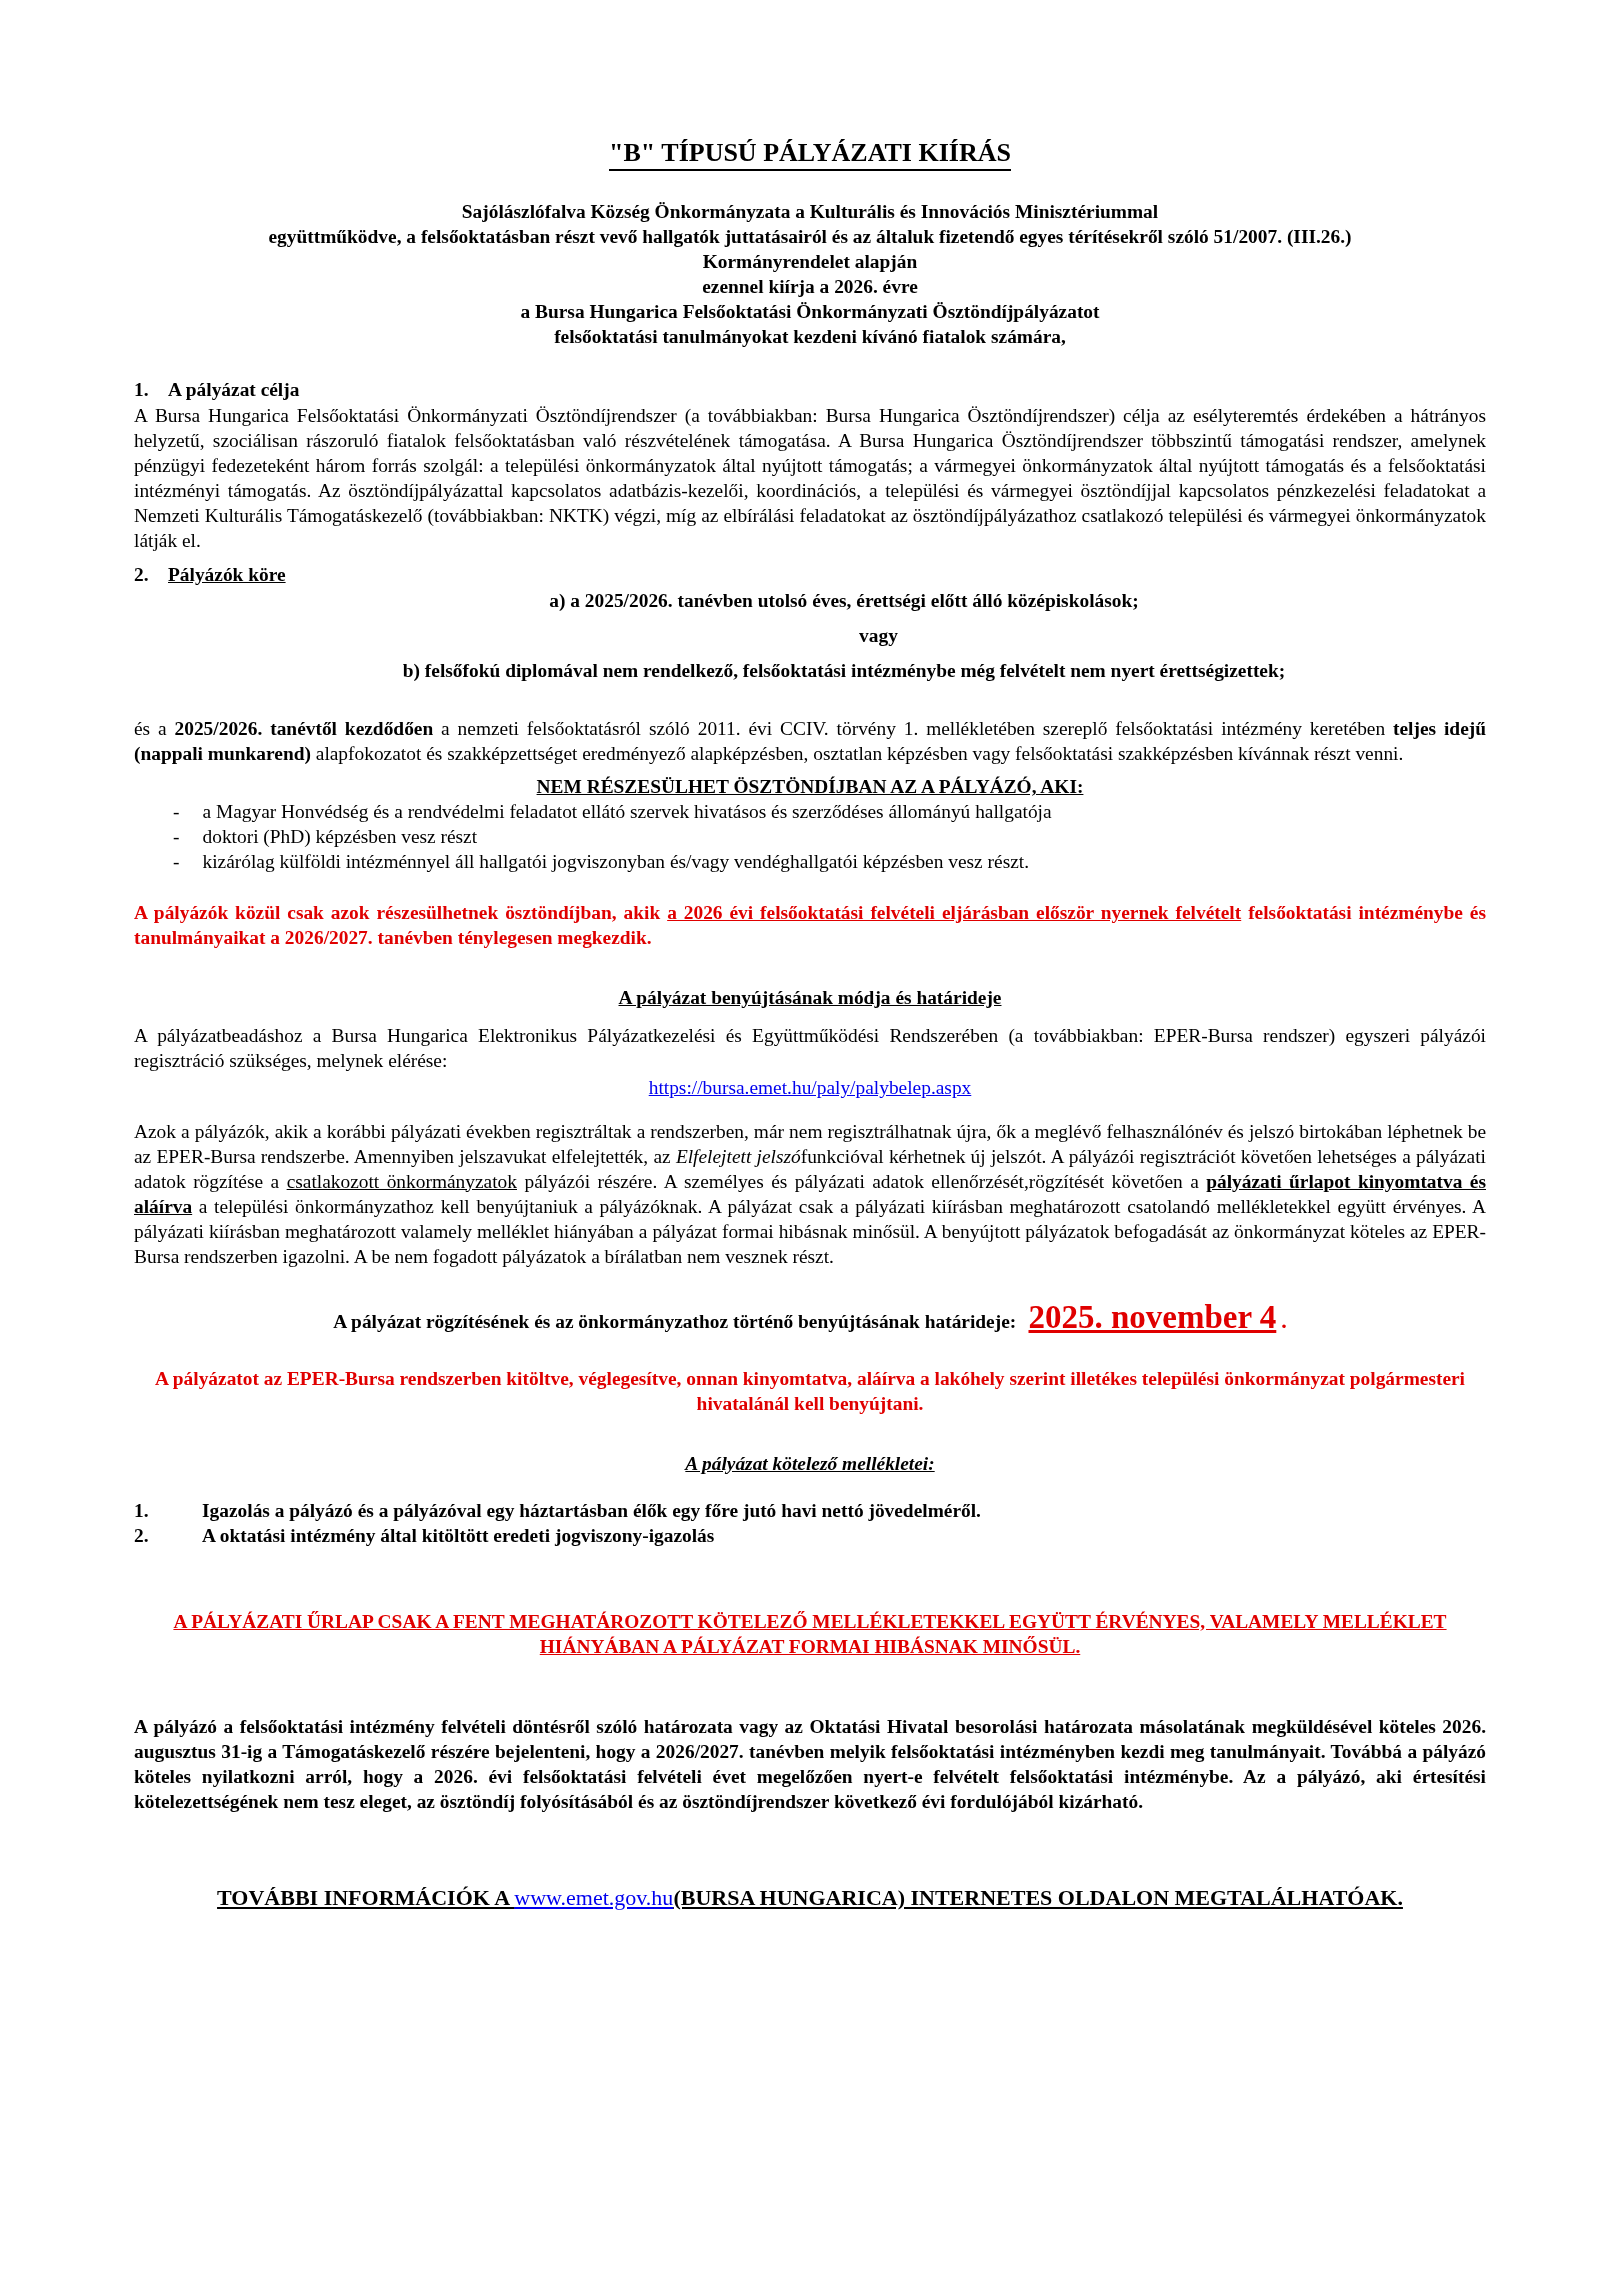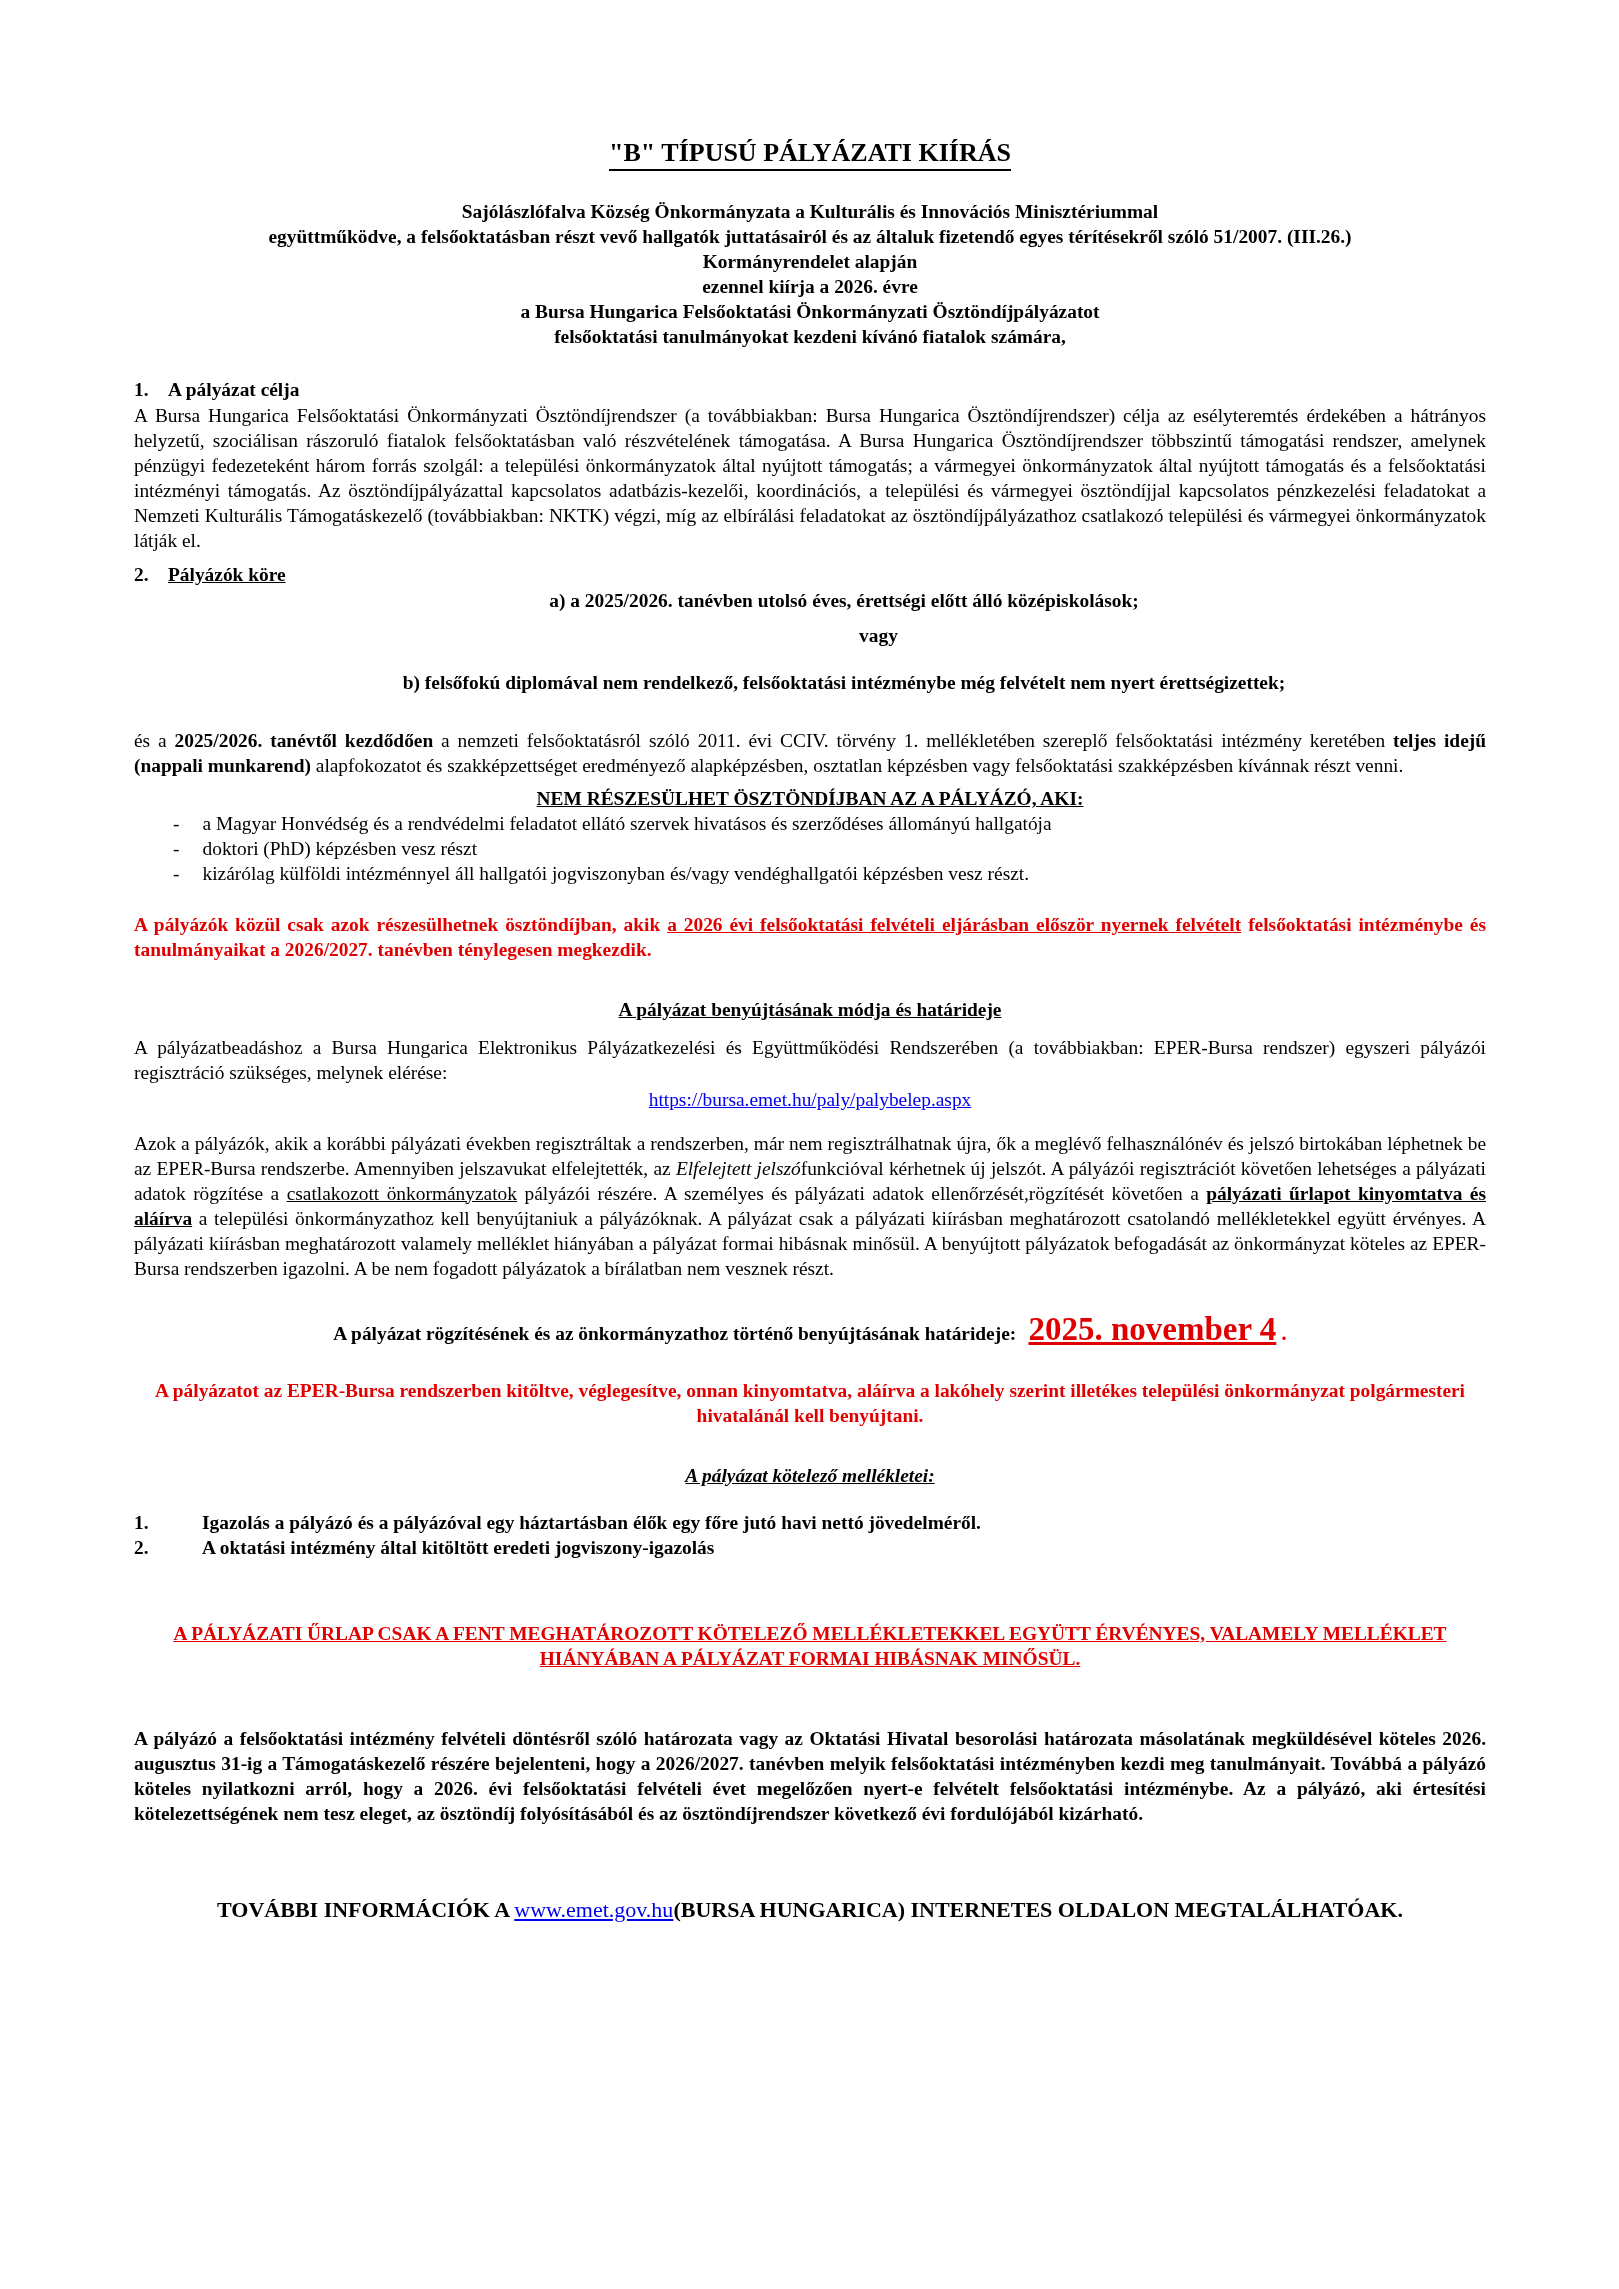--- a/index.html
+++ b/index.html
@@ -40,21 +40,21 @@
   .preamble div{margin:0;}
 
   .sec-head{display:flex;font-weight:bold;}
   .sec-num{flex:0 0 34px;}
   .indent{margin-left:34px;}
   .goal-body{margin:0.9px 0 9.2px 0;}
 
   .option{font-weight:bold;margin-left:68px;}
   .opt-a{margin-top:0.9px;}
   .connector{font-weight:bold;margin-left:137px;margin-top:10px;}
-  .opt-b{margin-top:22px;}
+  .opt-b{margin-top:10px;}
   .continuation{margin-top:33px;}
 
   .exclusion-heading{font-weight:bold;text-decoration:underline;margin-top:8.3px;}
   .bullet-row{display:flex;margin-left:39px;}
   .bullet-dash{flex:0 0 29.5px;text-align:left;}
 
   .eligibility-note{margin-top:26px;color:var(--red);font-weight:bold;}
 
   .submission-heading{font-weight:bold;text-decoration:underline;margin-top:35px;}
   .submission-intro{margin-top:13px;}
@@ -73,21 +73,21 @@
   .attach-list{margin-top:22px;}
   .attach-row{display:flex;font-weight:bold;}
   .attach-num{flex:0 0 68px;}
 
   .warning{margin-top:61px;color:var(--red);font-weight:bold;}
   .warning .wrap-u{text-decoration:underline;}
 
   .notification{margin-top:55px;font-weight:bold;}
 
   .more-info{margin-top:70px;font-size:22px;line-height:28px;font-weight:bold;}
-  .more-info .wrap-u{}
+  .more-info .wrap-u{text-decoration:underline;}
   .more-info .link{font-weight:normal;}
 
   .signature{margin-top:74px;text-align:right;font-size:20px;font-weight:bold;}
   .signature .sig-text{text-decoration:underline;white-space:pre;}
 </style>
 </head>
 <body>
 
 <div class="page">
 

